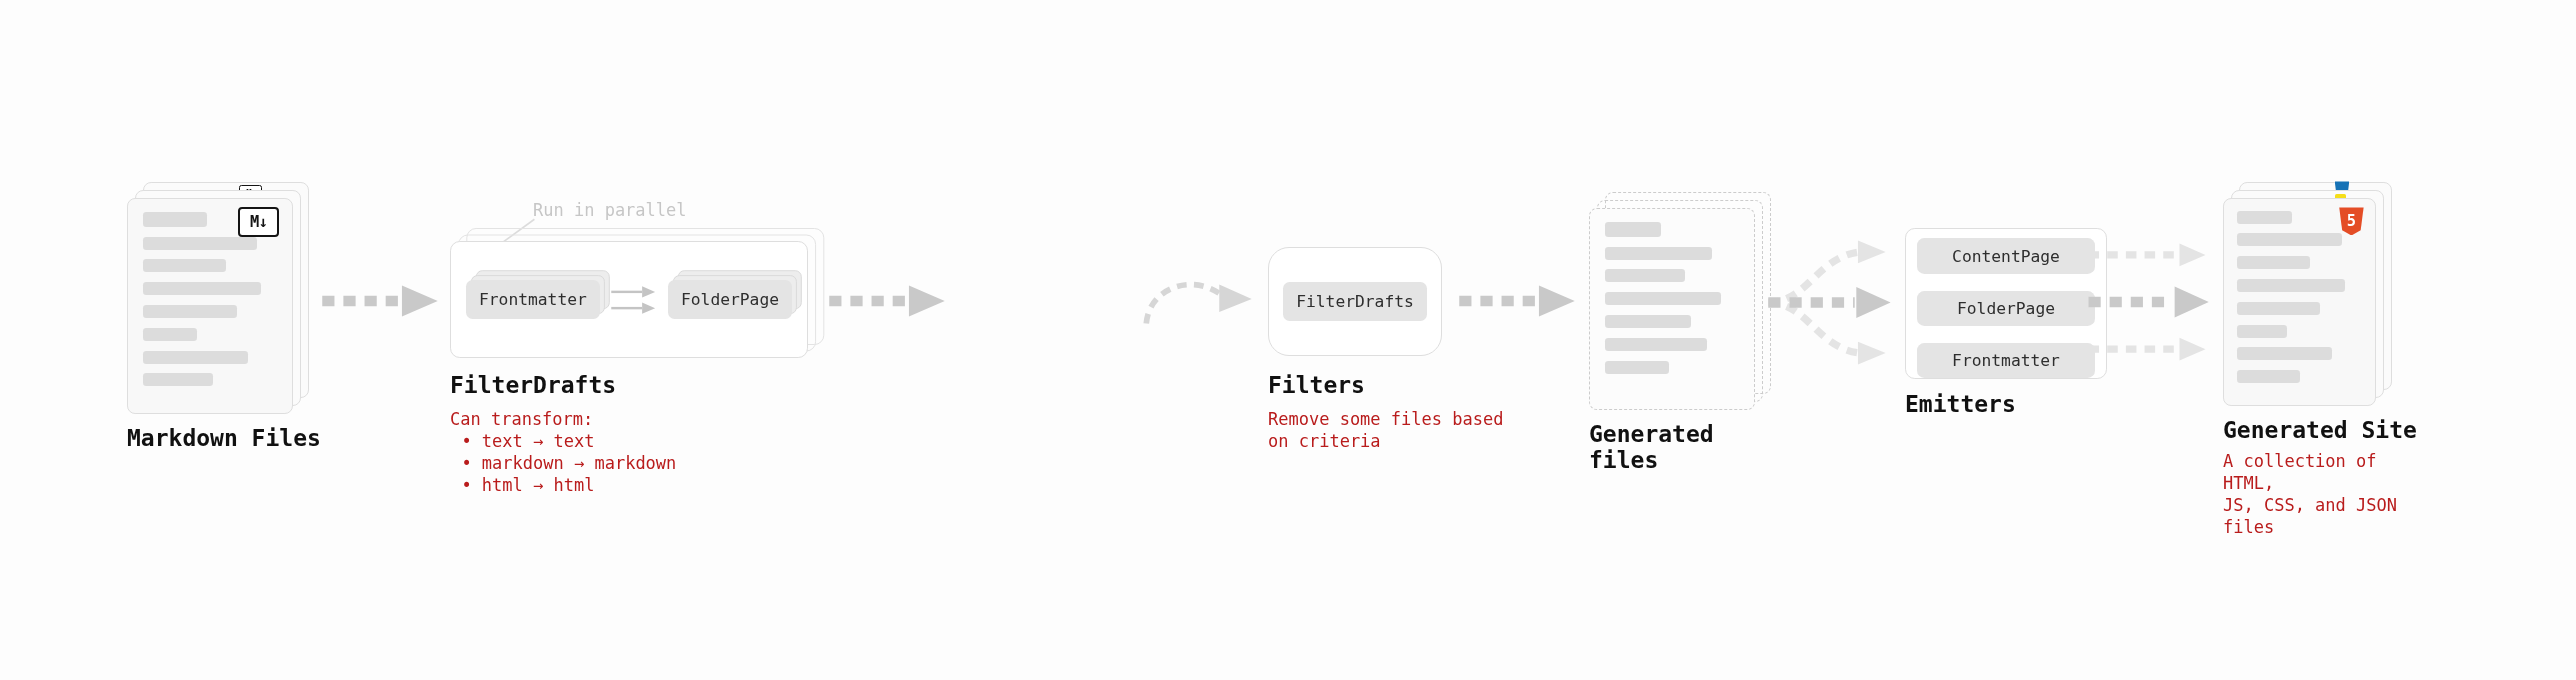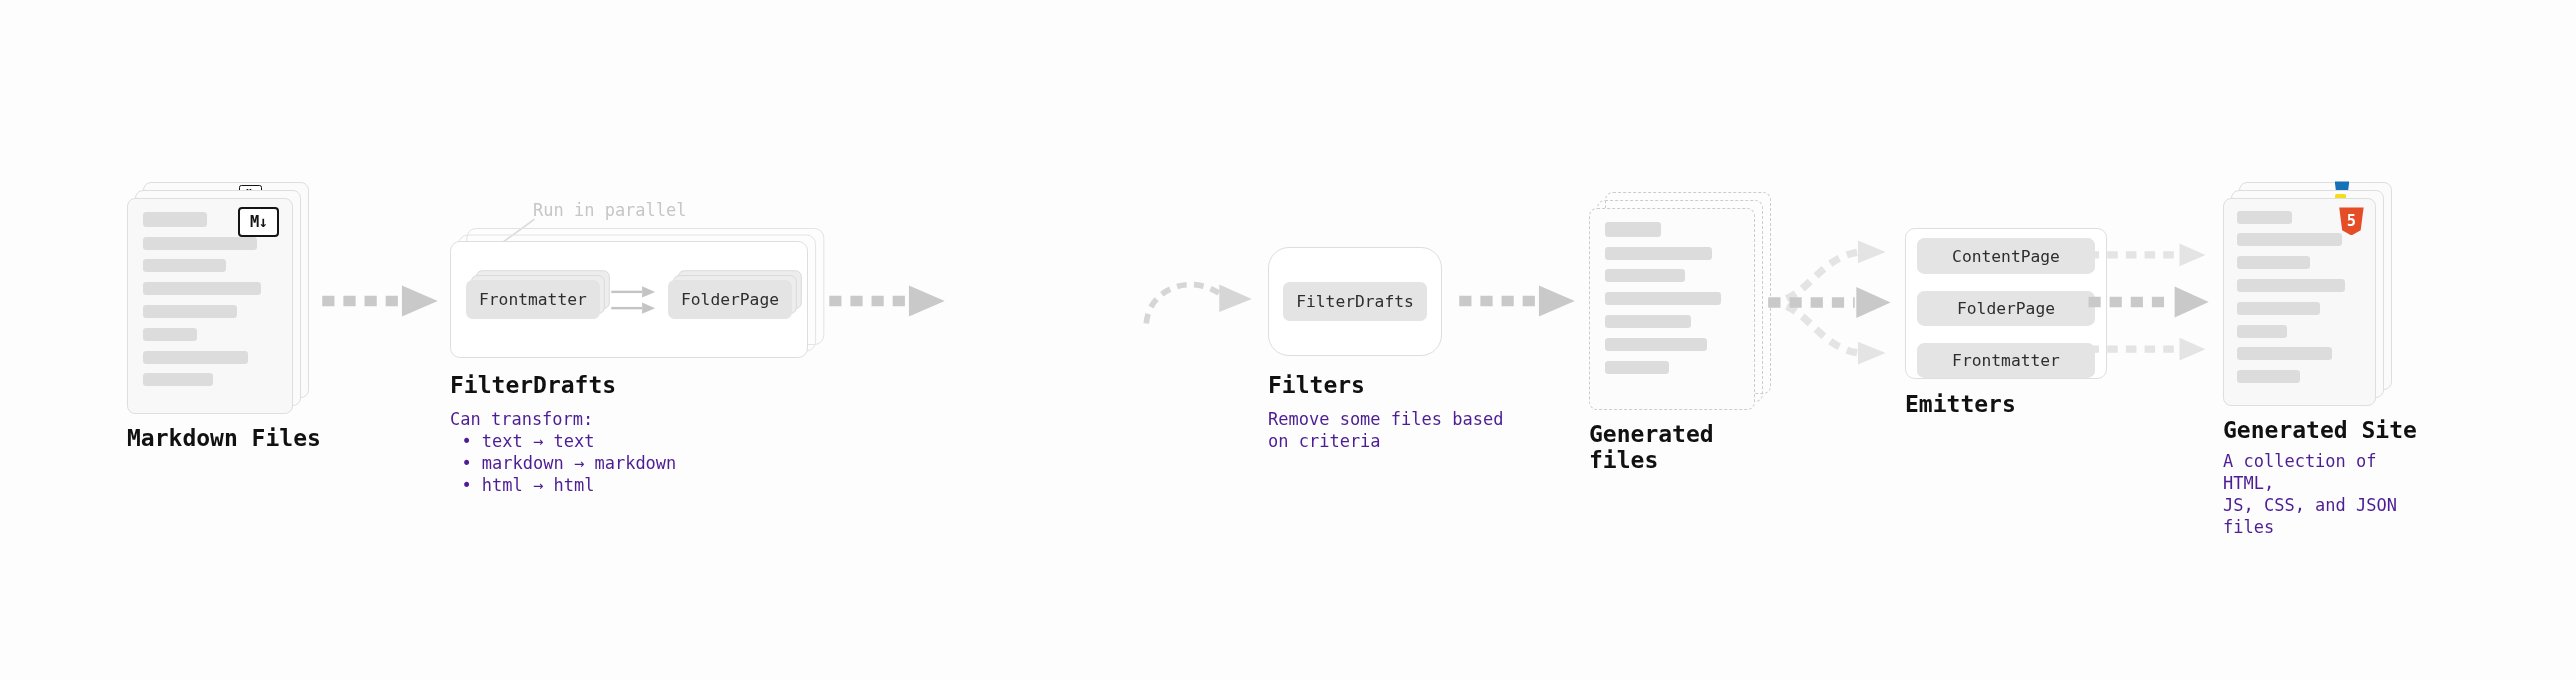--- a/index.html
+++ b/index.html
@@ -10,21 +10,21 @@
   .card{position:absolute;box-sizing:border-box;border-radius:8.1px;}
   .card.solid{background:#f8f8f8;border:1.6px solid #dedede;}
   .card.solid.back{background:#fbfbfb;}
   .card.dashed{background:#fcfcfc;border:1.6px dashed #cccccc;}
   .card.dashed.back{background:transparent;}
   .bars{padding:13px 14.6px;}
   .bar{height:13px;border-radius:3.3px;background:#dcdcdc;margin-bottom:9.8px;}
   .bar.head{height:14.6px;}
   .stage-title{font-size:23px;font-weight:600;color:#111;margin:11.4px 0 0 0;}
   .stage-title.abs{position:absolute;margin:0;}
-  .caption{font-size:17px;line-height:22px;color:#4c1d95;margin:6.5px 0 0 0;}
+  .caption{font-size:17px;line-height:22px;color:#b91c1c;margin:6.5px 0 0 0;}
   .caption.abs{position:absolute;margin:0;}
   .caption .item{padding-left:11.4px;}
   .pre{white-space:pre-line;}
   .arrow{position:absolute;}
   .md-icon{position:absolute;display:flex;align-items:center;justify-content:center;
            width:37px;height:26px;border:2.4px solid #141414;border-radius:4.1px;background:#fff;
            font-weight:bold;font-size:15.4px;letter-spacing:-0.8px;color:#141414;}
   .md-icon.sm{width:21px;height:14.6px;border-width:1.6px;font-size:9px;border-radius:2.4px;}
   .shield{position:absolute;display:flex;align-items:center;justify-content:center;
           color:#fff;font-weight:bold;clip-path:polygon(0 0,100% 0,88% 82%,50% 100%,12% 82%);}

